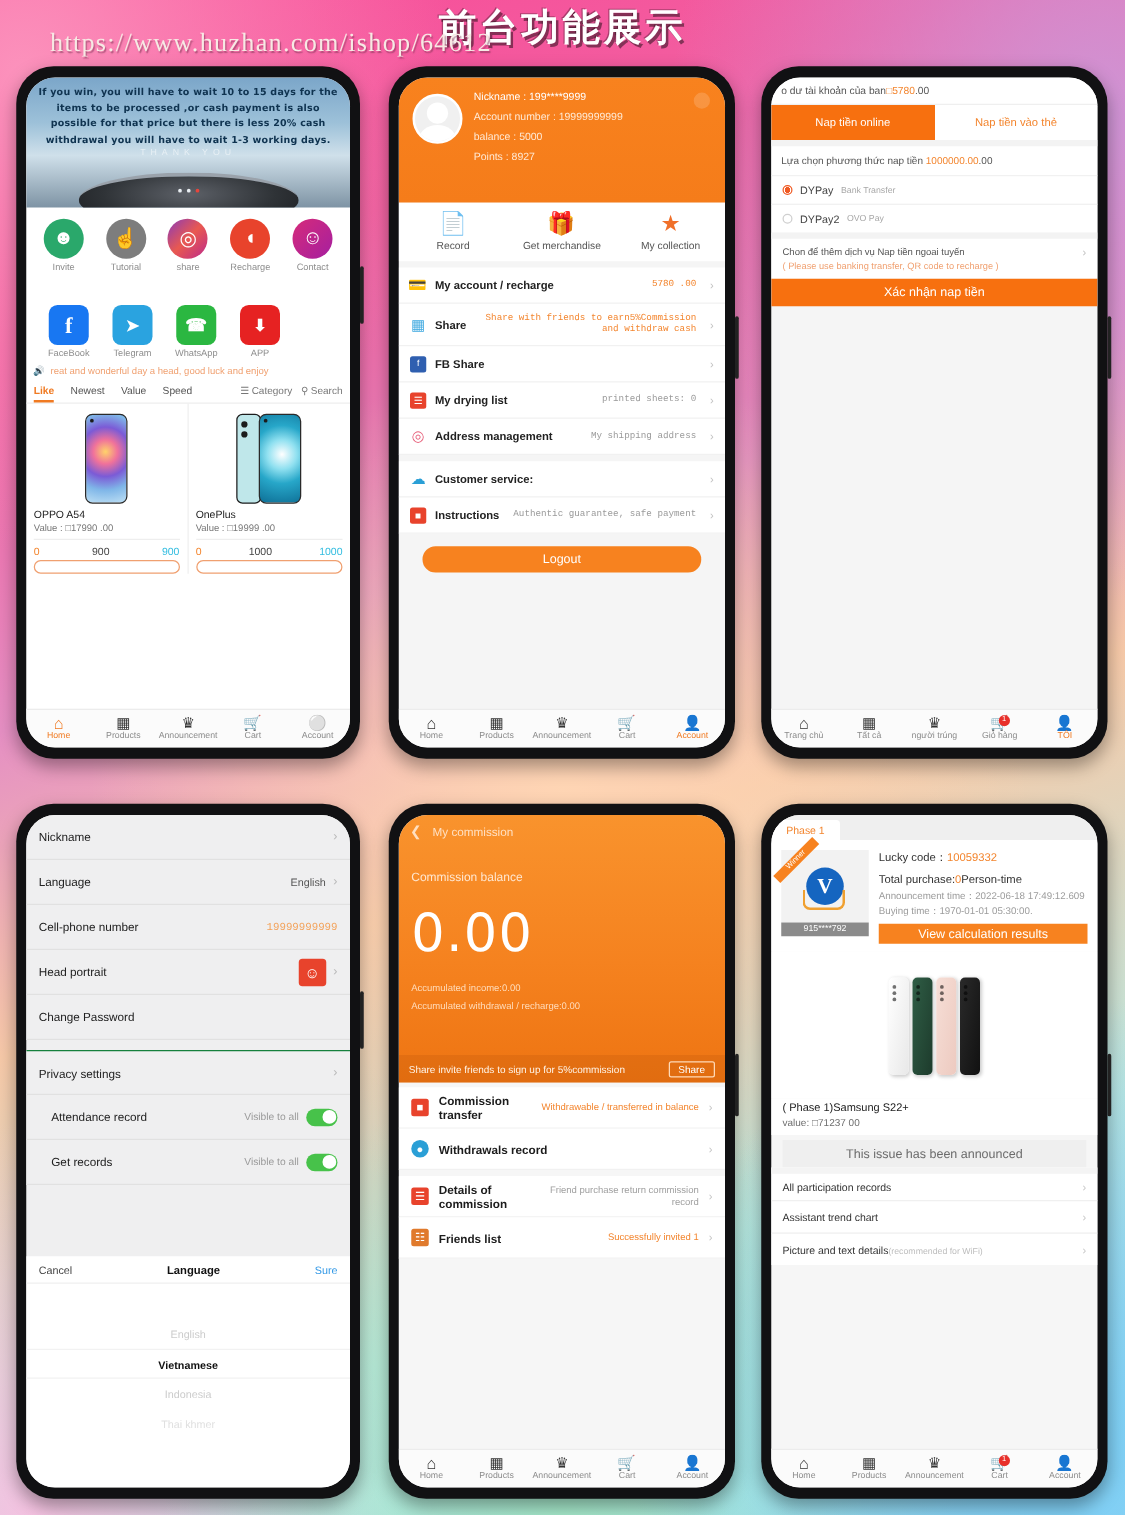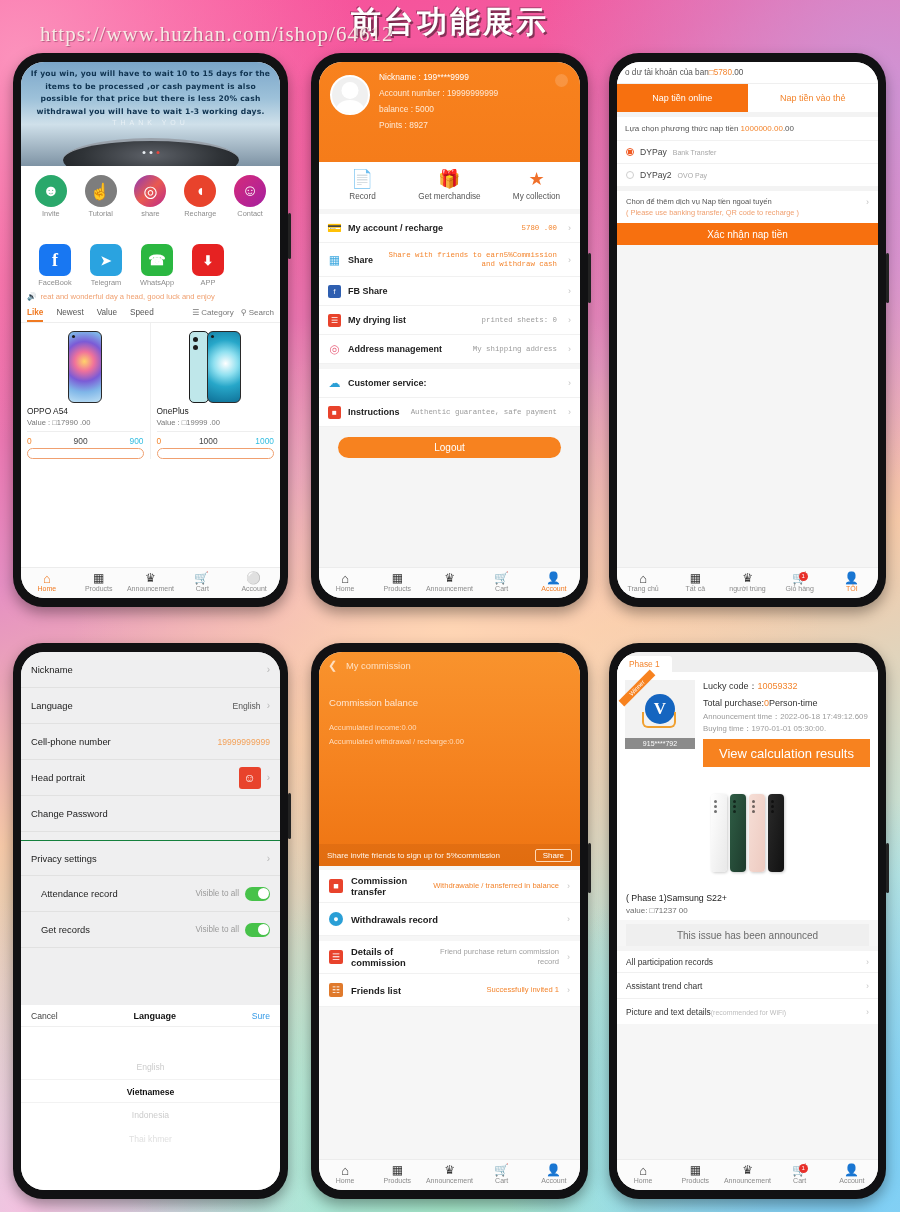--- a/index.html
+++ b/index.html
@@ -174,21 +174,21 @@
   .offline .l2 { font-size:7.4px; color:#f0a070; margin-top:2px; }
   .confirm { height:22px; background:#f7700f; color:#fff; display:flex; align-items:center;
      justify-content:center; font-size:10px; }
 
   
   .sbg { background:#efeff0; height:100%; }
   .srow { display:flex; align-items:center; height:36px; padding:0 10px; background:#efeff0;
      border-bottom:1px solid #e1e1e1; }
   .srow .sl { font-size:9.4px; color:#222; flex:1; }
   .srow .sv { font-size:8.6px; color:#555; }
-  .srow .sv.or { color:#f3a25a; }
+  .srow .sv.or { color:#f3a25a;font-family:Liberation Mono, monospace; }
   .srow .sc { color:#b9b9b9; font-size:10px; margin-left:6px; }
   .srow.gap { margin-top:8px; border-top:1px solid #15803d; }
   .hp { width:22px; height:22px; border-radius:3px; background:#e8432c; position:relative;
      display:flex; align-items:center; justify-content:center; color:#fff; font-size:12px; }
   .srow.sub { padding-left:20px; }
   .srow .svs { font-size:8.2px; color:#9a9a9a; margin-right:6px; }
   .tog { width:25px; height:14px; border-radius:8px; background:#47c24a; position:relative; flex:none;}
   .tog:after { content:""; position:absolute; right:1.5px; top:1.5px; width:11px; height:11px;
      border-radius:50%; background:#fff; }
   .picker { position:absolute; left:0; right:0; bottom:0; background:#fff; height:185px; }
@@ -236,21 +236,21 @@
       border:2px solid #f0a030; border-radius:0 0 6px 6px; border-top:none; }
   .ribbon { position:absolute; left:-10px; top:4px; width:44px; transform:rotate(-45deg);
       background:#f7821f; color:#fff; font-size:6px; text-align:center; padding:1px 0; }
   .lthumb .who { background:#8b8b8b; color:#fff; font-size:7px; text-align:center; padding:2px 0; }
   .linfo { flex:1; }
   .linfo .l1 { font-size:9px; color:#333; }
   .linfo .l1 b { color:#f3852e; font-weight:normal; }
   .linfo .l2 { font-size:9px; color:#333; margin-top:5px; }
   .linfo .l2 b { color:#f3852e; font-weight:normal; }
   .linfo .l3 { font-size:7.8px; color:#9c9c9c; margin-top:4px; line-height:10.5px; }
-  .viewbtn { margin-top:5px; height:28px; background:#f7821f; color:#fff; font-size:13px;
+  .viewbtn { margin-top:5px; height:16px; background:#f7821f; color:#fff; font-size:10px;
       display:flex; align-items:center; justify-content:center; }
   .prodimg { background:#fff; height:118px; display:flex; align-items:center; justify-content:center; gap:3px;
       padding-top:2px; }
   .sph { width:16px; height:78px; border-radius:4px; position:relative; box-shadow:1px 1px 3px rgba(0,0,0,.2); }
   .sph .cams { position:absolute; left:3px; top:6px; }
   .sph .cams i { display:block; width:3px; height:3px; border-radius:50%; background:rgba(0,0,0,.55); margin-bottom:2px; }
   .sph.w { background:linear-gradient(100deg,#ffffff,#e8e8e8); }
   .sph.g { background:linear-gradient(100deg,#2f5d45,#1d3b2c); }
   .sph.p { background:linear-gradient(100deg,#f6ded6,#edcac0); }
   .sph.k { background:linear-gradient(100deg,#2a2a2a,#111111); }
@@ -639,20 +639,21 @@
   </div>
 </div>
 
 <div class="phone" id="p5">
   <div class="sidebtn" style="top:200px;height:50px;"></div>
   <div class="screen" style="background:#f6f6f6">
     <div class="chead">
       <span class="back">❮</span>
       <div class="ctitle">My commission</div>
       <div class="cbal-lbl">Commission balance</div>
+      <div class="cbal-val">0.00</div>
       <div class="cacc">Accumulated income:0.00</div>
       <div class="cacc" style="margin-top:2px">Accumulated withdrawal / recharge:0.00</div>
       <div class="cshare">
         <span class="ct">Share invite friends to sign up for 5%commission</span>
         <span class="cb">Share</span>
       </div>
     </div>
 
     <div style="background:#fff;margin-top:4px">
       <div class="crow">

